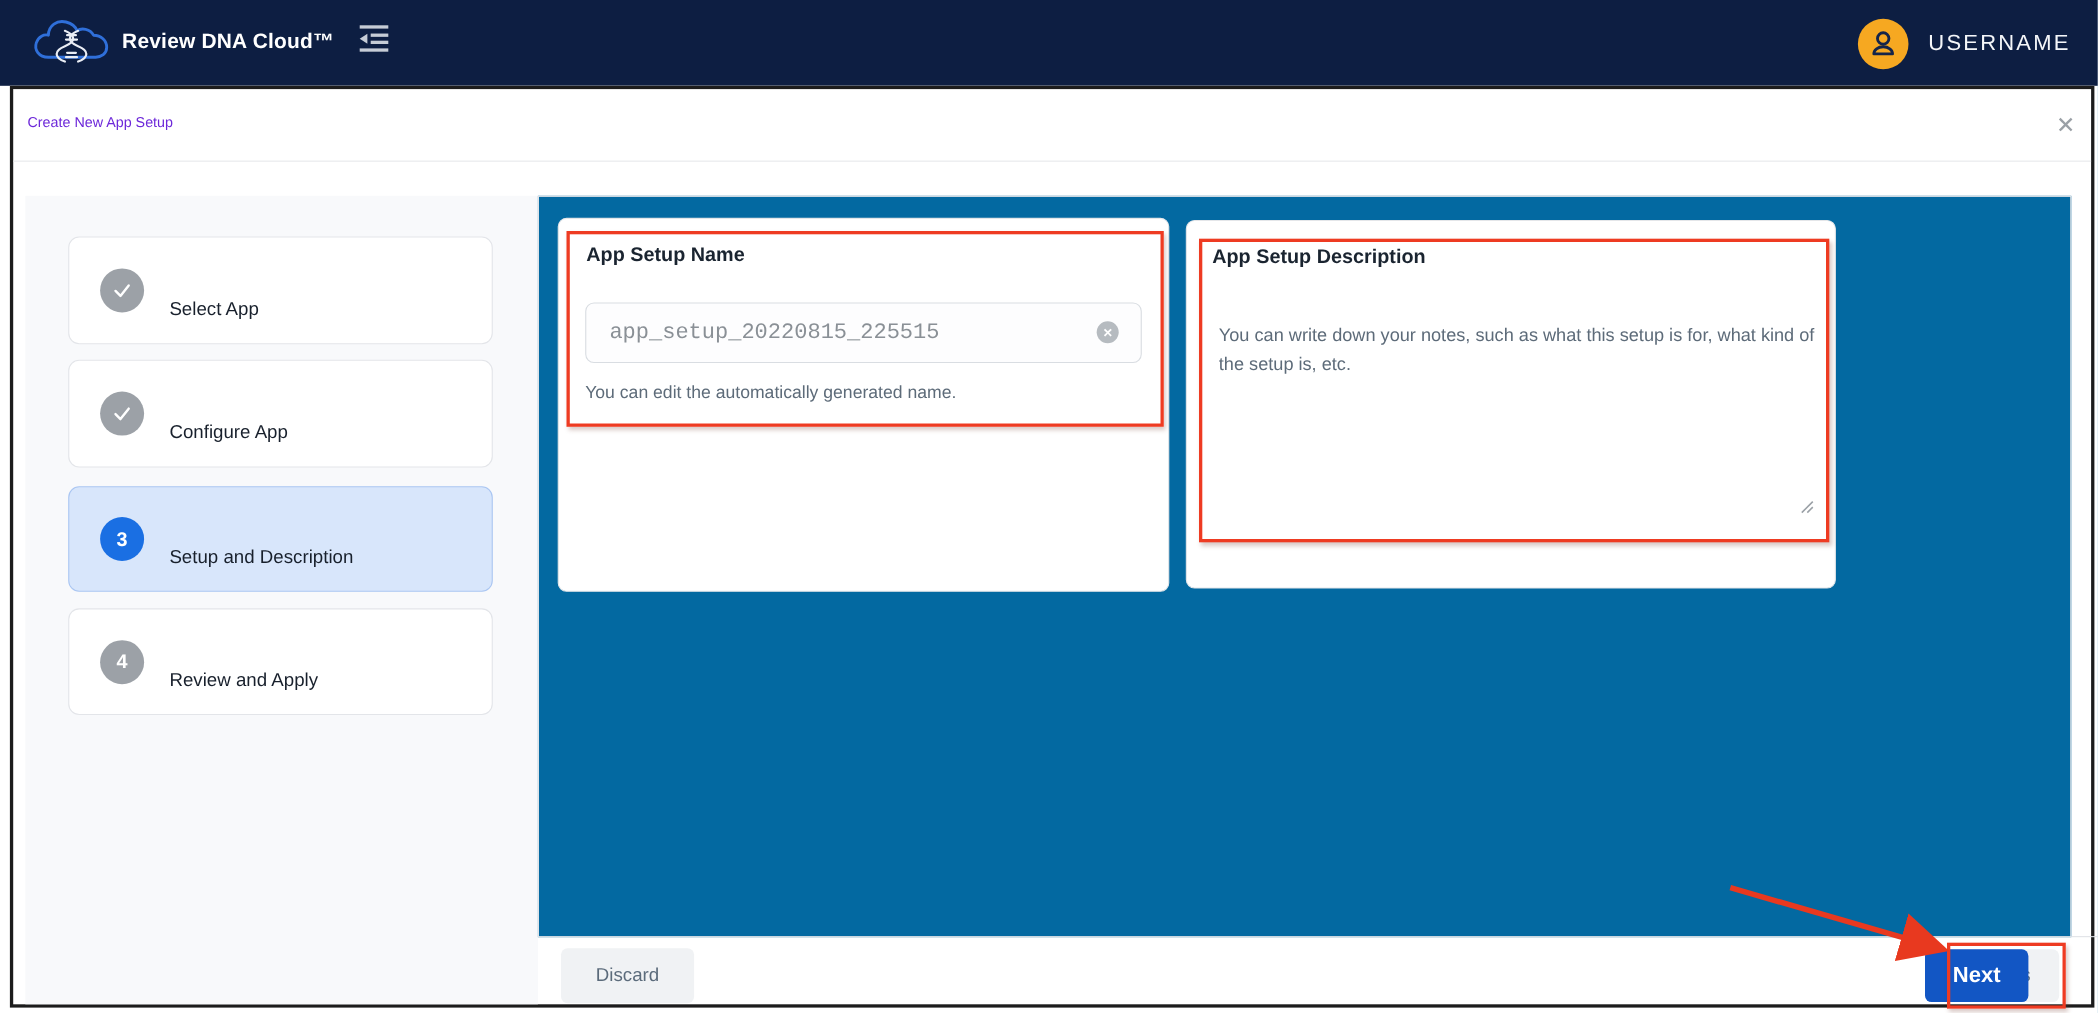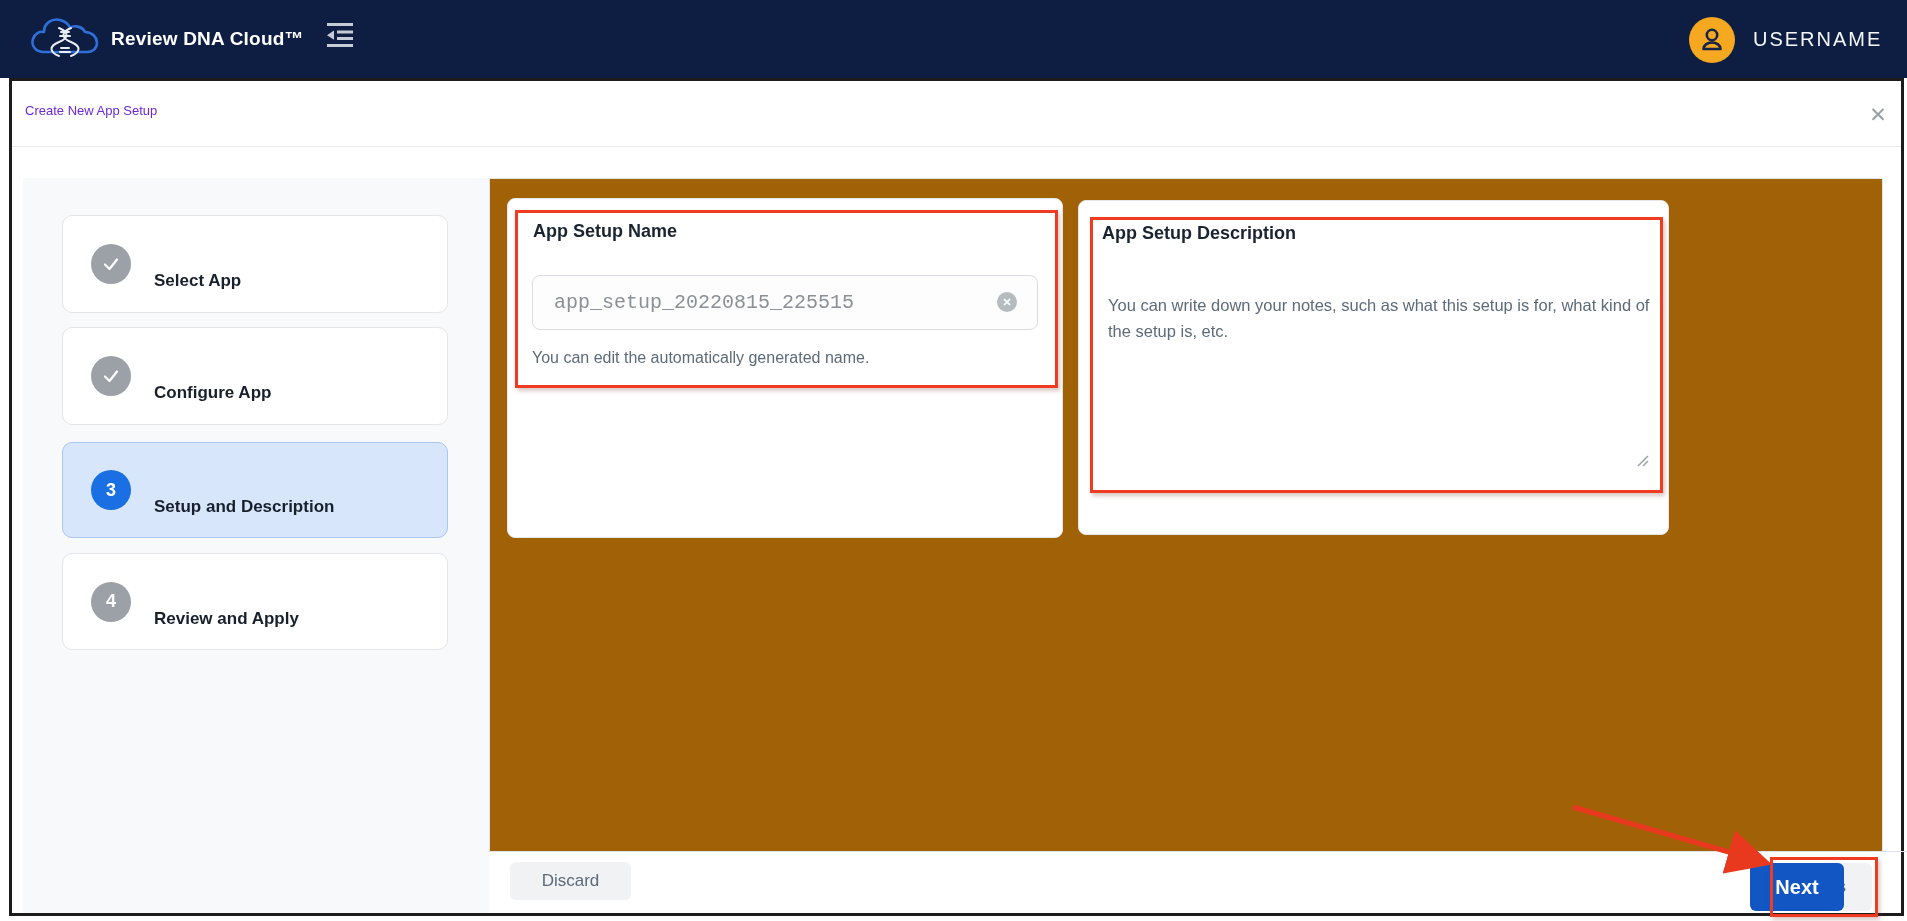--- a/index.html
+++ b/index.html
@@ -19,24 +19,24 @@
   .dlg-title { position:absolute; left:13px; top:22px; font-size:13px; font-weight:400; color:#6d28d9; }
   .dlg-close { position:absolute; left:1848px; top:18px; width:36px; height:32px; text-align:center; line-height:32px; font-size:21px; color:#9aa0a6; cursor:pointer; }
   .dlg-divider { position:absolute; left:0; top:65px; width:100%; height:1px; background:#e7e9ec; }
 
   
   .sidebar { position:absolute; left:11px; top:97px; width:466px; height:735px; background:#f8f9fb; }
   .step-card { position:absolute; left:39px; width:386px; background:#ffffff; border:1px solid #e3e5e9; border-radius:10px; display:flex; align-items:center; padding-left:28px; cursor:pointer; }
   .step-card.active { background:#d8e6fb; border-color:#aac6f2; }
   .step-circle { width:40px; height:40px; border-radius:50%; background:#9ca1a7; color:#ffffff; display:flex; align-items:center; justify-content:center; font-size:18px; font-weight:bold; flex:0 0 40px; }
   .step-circle.blue { background:#1a6fe3; }
-  .step-label { margin-left:23px; font-size:17px; font-weight:bold; color:#18202c;margin-top:34px; }
+  .step-label { margin-left:23px; font-size:17px; font-weight:normal; color:#18202c;margin-top:34px; }
 
   
-  .main-panel { position:absolute; left:477px; top:97px; width:1394px; height:674px; background:#a16207; border:1px solid #e0e3e7; }
+  .main-panel { position:absolute; left:477px; top:97px; width:1394px; height:674px; background:#0369a1; border:1px solid #e0e3e7; }
   .divider-ext { position:absolute; left:1871px; top:770px; width:24px; height:1px; background:#e0e3e7; }
 
   .inner-card { position:absolute; background:#ffffff; border:1px solid #e4e6e9; border-radius:8px; }
   .card-name { left:17px; top:19px; width:556px; height:340px; }
   .card-desc { left:588px; top:21px; width:591px; height:335px; }
 
   .annot { position:absolute; border:3px solid #ee3b22; box-shadow:2px 3px 4px rgba(120,60,50,.28); pointer-events:none; }
   .annot-name { left:7px; top:11px; width:543px; height:178px; }
   .annot-desc { left:11px; top:16px; width:573px; height:276px; }
   .annot-next { position:absolute; left:1758px; top:776px; width:108px; height:60px; border:3px solid #ee3b22; box-shadow:2px 3px 4px rgba(120,60,50,.28); pointer-events:none; }
@@ -50,21 +50,21 @@
   .name-helper { position:absolute; left:24px; top:150px; font-size:16px; color:#5d6b79; }
 
   .desc-body { position:absolute; left:29px; top:55px; width:560px; font-size:16.5px; line-height:26px; color:#5d6b79;margin-top:36px; }
   .desc-textarea { position:absolute; left:25px; top:132px; width:547px; height:137px; border:1px solid #d6dade; border-radius:10px; resize:none; font-family:"Liberation Sans", sans-serif; font-size:20px; color:#5d6b79; padding:13px 18px; outline:none; }
   .desc-textarea::placeholder { color:#c4cad0; }
   .resize-handle { position:absolute; left:556px; top:252px; width:14px; height:14px; }
 
   
   .btn { position:absolute; border:none; border-radius:6px; font-family:"Liberation Sans", sans-serif; font-size:17px; font-weight:500; cursor:pointer; }
   .btn-gray { background:#f0f2f4; color:#5b6b7b; }
-  .btn-discard { left:498px; top:781px; width:121px; height:38px;text-align:center; }
+  .btn-discard { left:498px; top:781px; width:121px; height:50px;text-align:center; }
   .btn-previous { left:1702px; top:782px; width:118px; height:48px;margin-left:40px; }
   .btn-next { left:1714px; top:782px; width:94px; height:48px; background:#1256c4; color:#ffffff; font-size:20px; font-weight:bold;margin-left:24px; }
 
   .arrow-svg { position:absolute; left:1548px; top:712px; width:230px; height:95px; pointer-events:none; }
 </style>
 </head>
 <body>
 
 <div class="navbar">
   <svg class="logo" viewBox="0 0 80 56">

